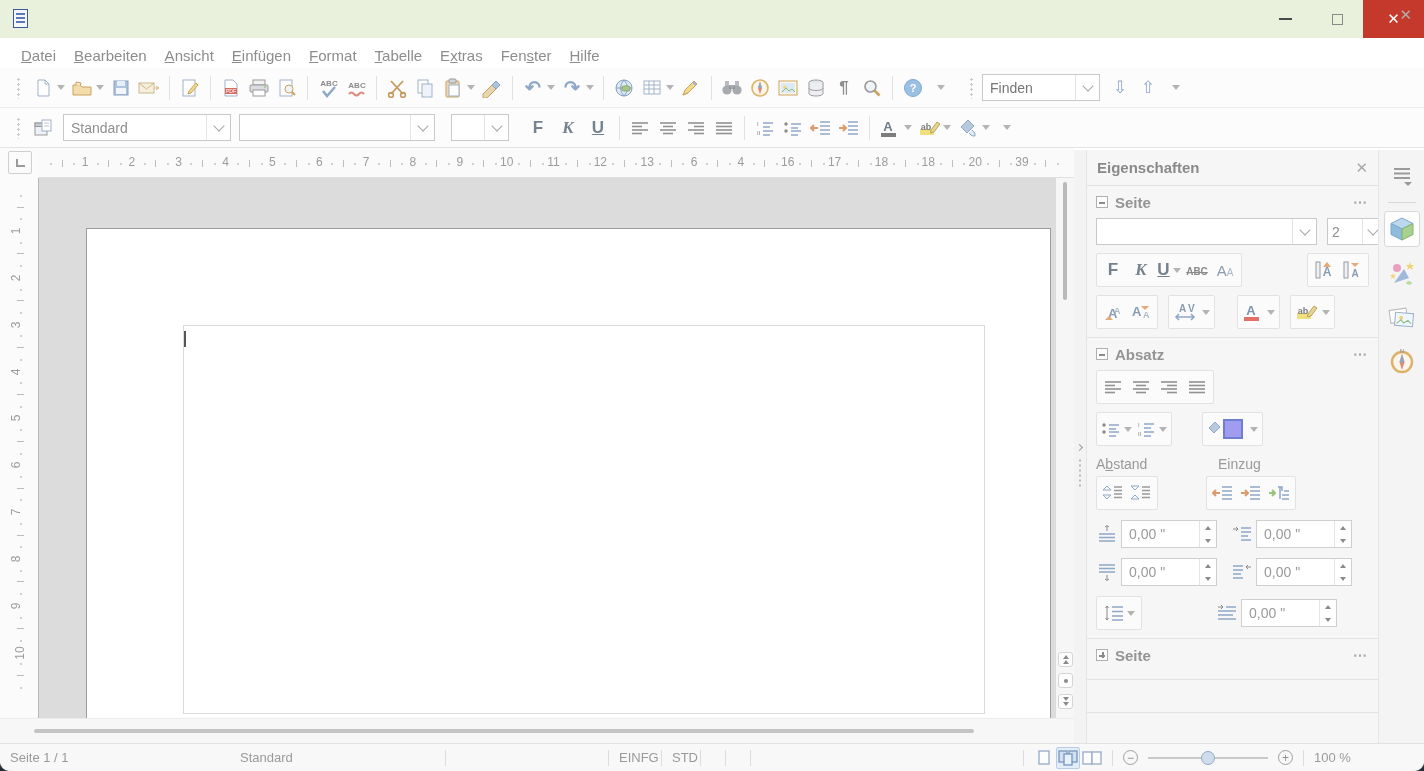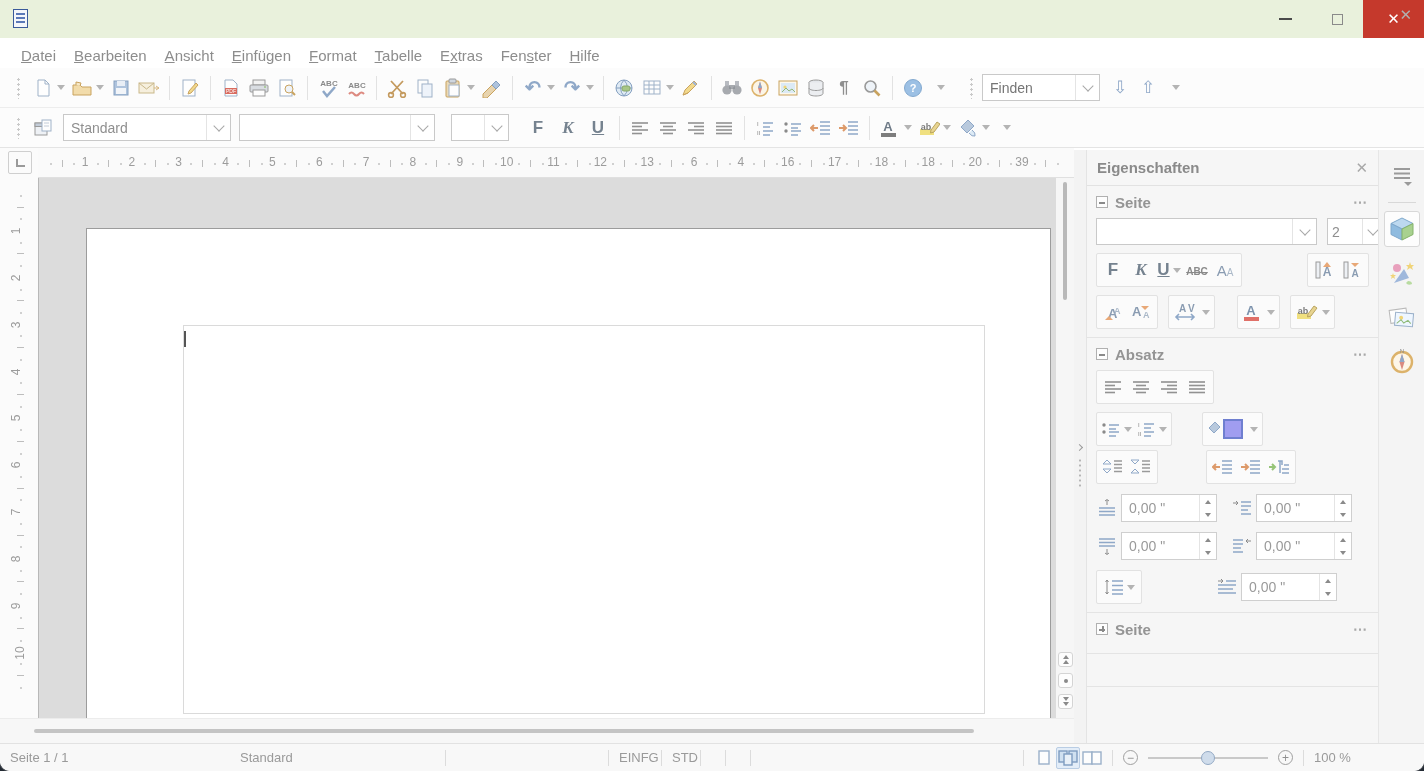--- a/index.html
+++ b/index.html
@@ -948,20 +948,24 @@
             <span>
               <svg width="40" height="22">
                 <path d="M2 10l6-6 5 5-6 6z" fill="#b8c9dd" stroke="#8fa8c8"></path>
                 <rect x="17" y="2" width="18" height="18" fill="#a09df0" stroke="#6f7fd0" stroke-width="2"></rect>
               </svg>
             </span>
             <span class="dd"></span>
           </div>
         </div>
     </div>
+    <div class="sb-row" style="margin-top:10px;">
+      <span class="sb-label" style="width:122px;"><span>A</span><u>b</u><span>stand</span></span>
+      <span class="sb-label">Einzug</span>
+    </div>
     <div class="sb-row" style="margin-top:4px;">
       <div class="grpbox" id="sb-spacebtns" style="margin-right:48px;">
           <div class="sb-btn">
             <span>
               <svg width="22" height="18">
                 <polygon points="5,2 9,6 1,6" fill="none" stroke="#8fa8c8"></polygon>
                 <polygon points="1,11 9,11 5,15" fill="none" stroke="#8fa8c8"></polygon>
                 <path d="M12 3h8M12 6.5h8M12 10h8M12 13.5h8" stroke="#9a9a9a" stroke-width="1.4"></path>
               </svg>
             </span>

